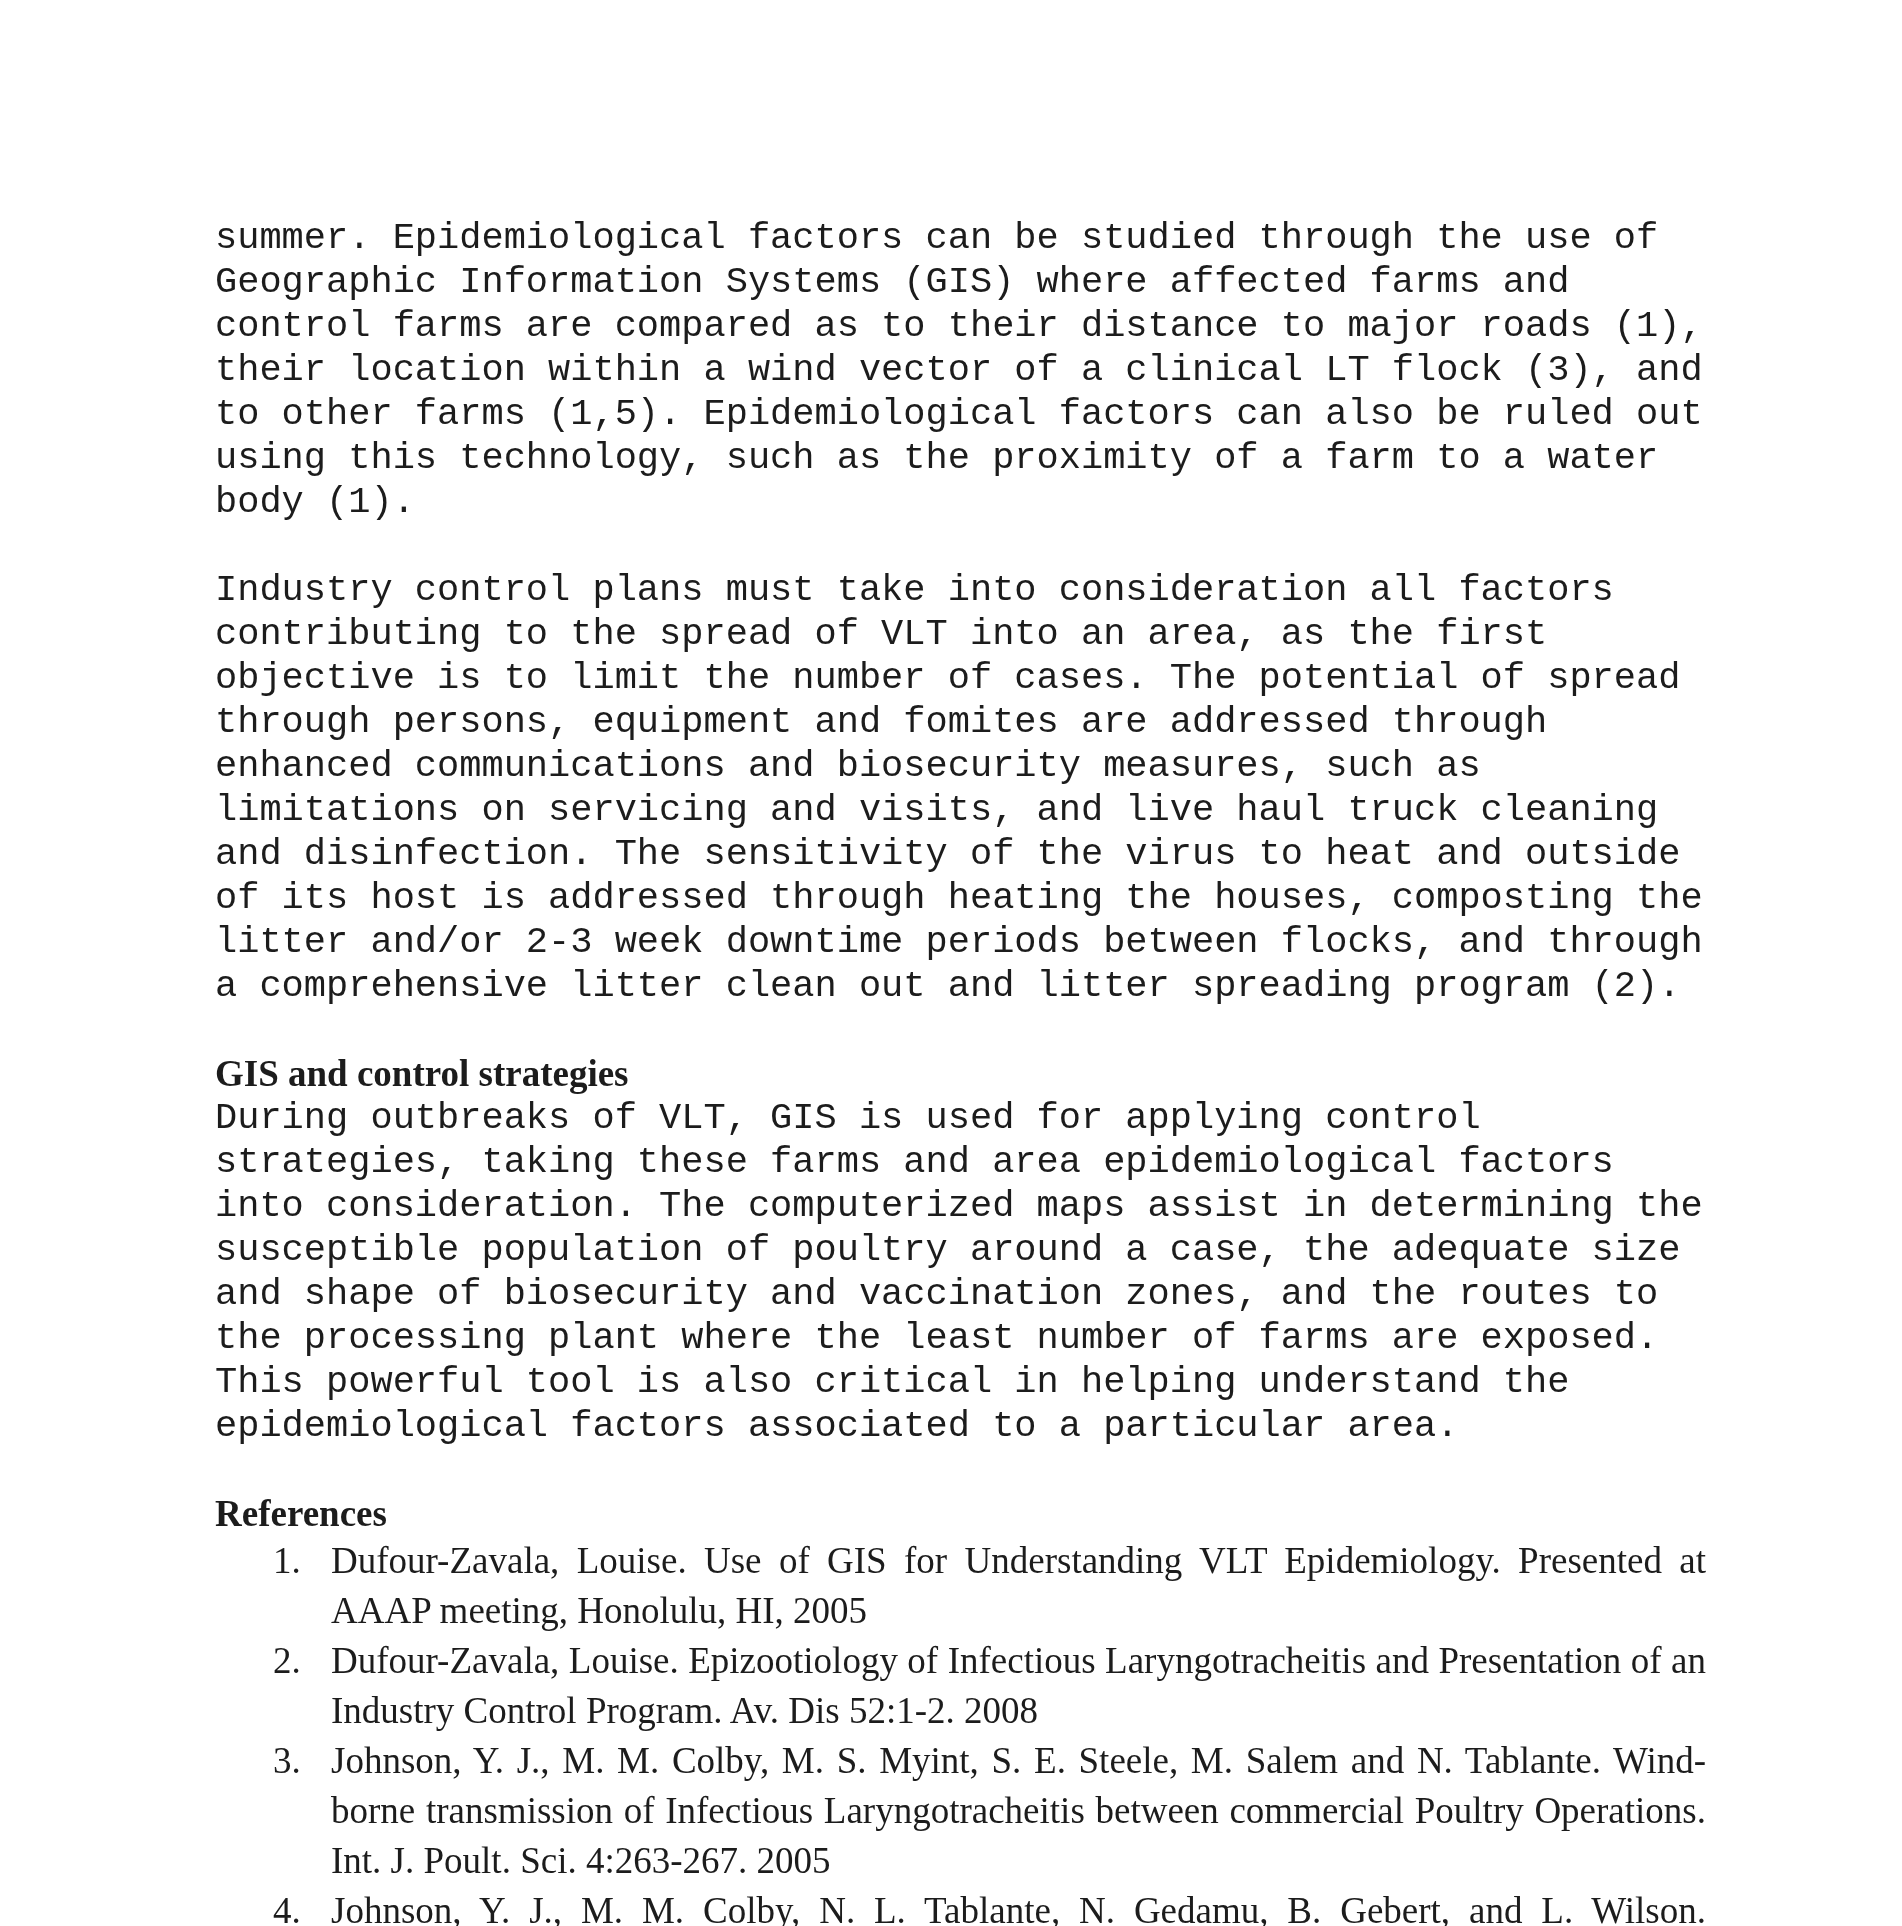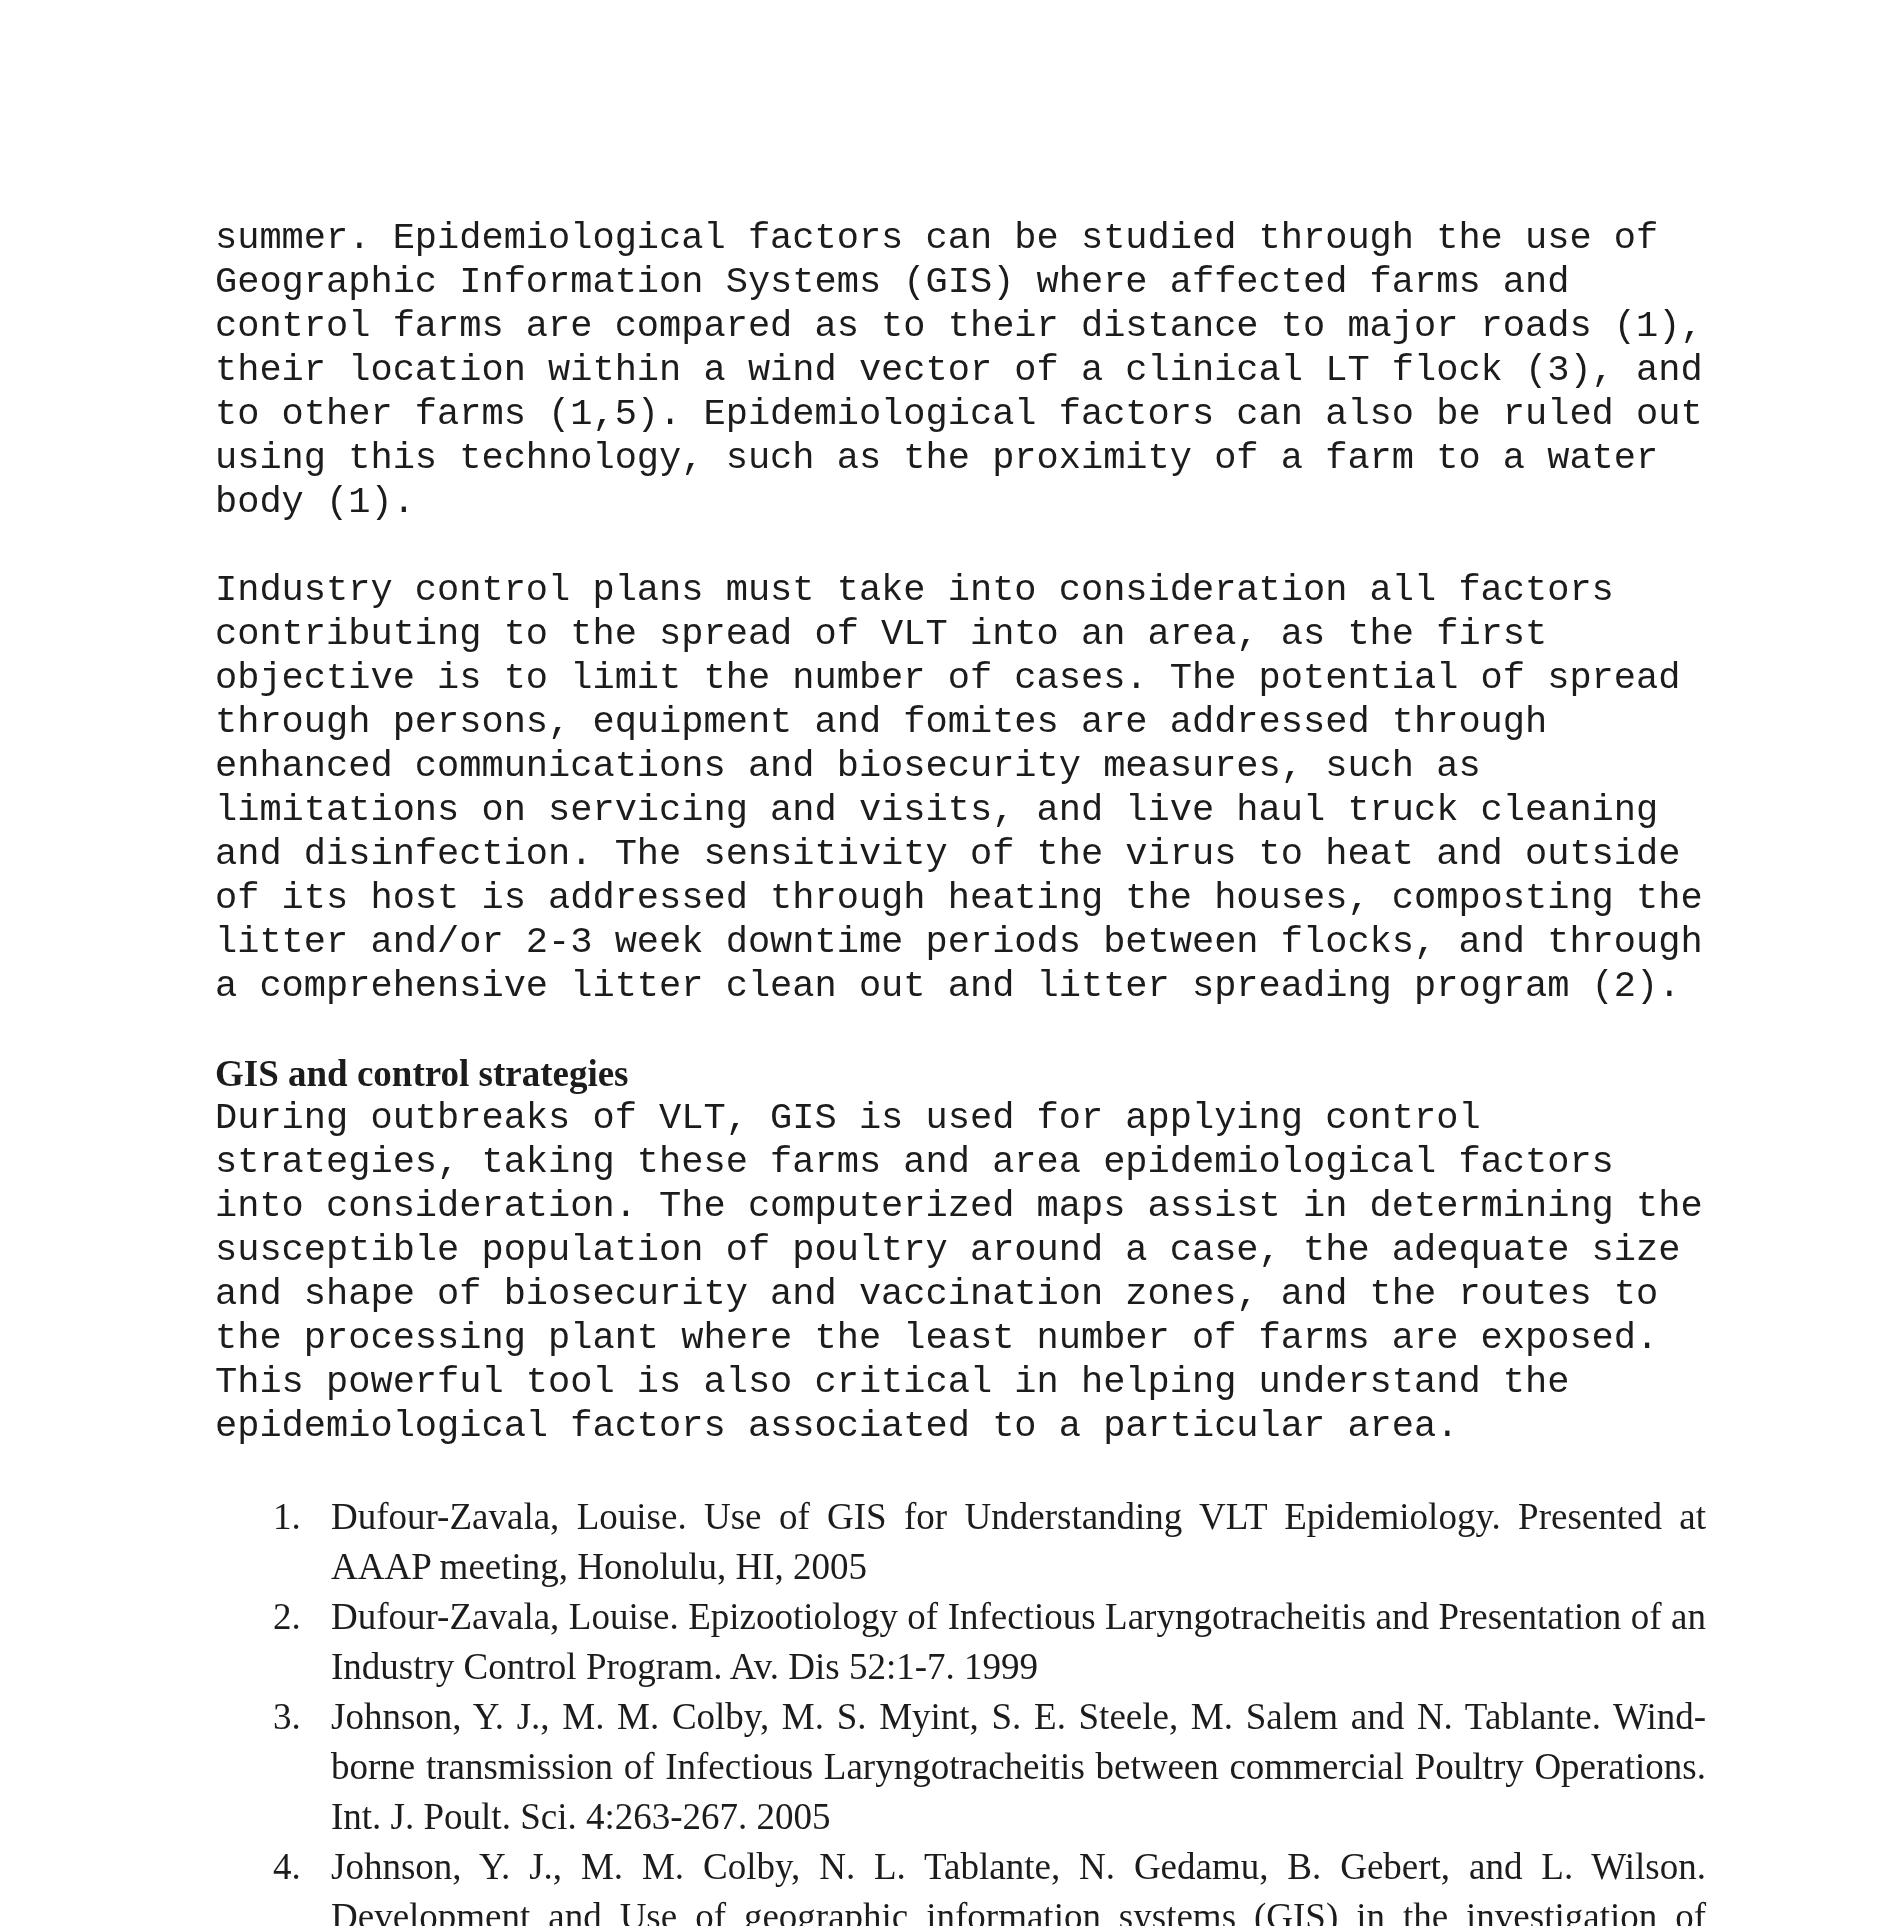--- a/index.html
+++ b/index.html
@@ -35,28 +35,29 @@
     <p class="para">Industry control plans must take into consideration all factors contributing to the spread of VLT into an area, as the first objective is to limit the number of cases. The potential of spread through persons, equipment and fomites are addressed through enhanced communications and biosecurity measures, such as limitations on servicing and visits, and live haul truck cleaning and disinfection. The sensitivity of the virus to heat and outside of its host is addressed through heating the houses, composting the litter and/or 2-3 week downtime periods between flocks, and through a comprehensive litter clean out and litter spreading program (2).</p>
   </div>
 
   <div>
     <h2>GIS and control strategies</h2>
     <p class="para">During outbreaks of VLT, GIS is used for applying control strategies, taking these farms and area epidemiological factors into consideration. The computerized maps assist in determining the susceptible population of poultry around a case, the adequate size and shape of biosecurity and vaccination zones, and the routes to the processing plant where the least number of farms are exposed. This powerful tool is also critical in helping understand the epidemiological factors associated to a particular area.</p>
   </div>
 
 
   <div>
+    <h2>References</h2>
     <ol class="refs">
       <li>
         <span class="num">1.</span>
         <span>Dufour-Zavala, Louise. Use of GIS for Understanding VLT Epidemiology. Presented at AAAP meeting, Honolulu, HI, 2005</span>
       </li>
       <li>
         <span class="num">2.</span>
-        <span>Dufour-Zavala, Louise. Epizootiology of Infectious Laryngotracheitis and Presentation of an Industry Control Program. Av. Dis 52:1-7. 1999</span>
+        <span>Dufour-Zavala, Louise. Epizootiology of Infectious Laryngotracheitis and Presentation of an Industry Control Program. Av. Dis 52:1-2. 2008</span>
       </li>
       <li>
         <span class="num">3.</span>
         <span>Johnson, Y. J., M. M. Colby, M. S. Myint, S. E. Steele, M. Salem and N. Tablante. Wind-borne transmission of Infectious Laryngotracheitis between commercial Poultry Operations. Int. J. Poult. Sci. 4:263-267. 2005</span>
       </li>
       <li>
         <span class="num">4.</span>
         <span><span>Johnson, Y. J., M. M. Colby, N. L. Tablante, N. Gedamu, B. Gebert, and L. Wilson. Development and Use of geographic information systems (GIS) in the investigation of poultry diseases. In: Proc. 35</span><sup>th</sup><span> National meeting on Poultry Health and Condemnations, Ocean City, MD. Pp. 21-27, 2000.</span></span>
       </li>
 

